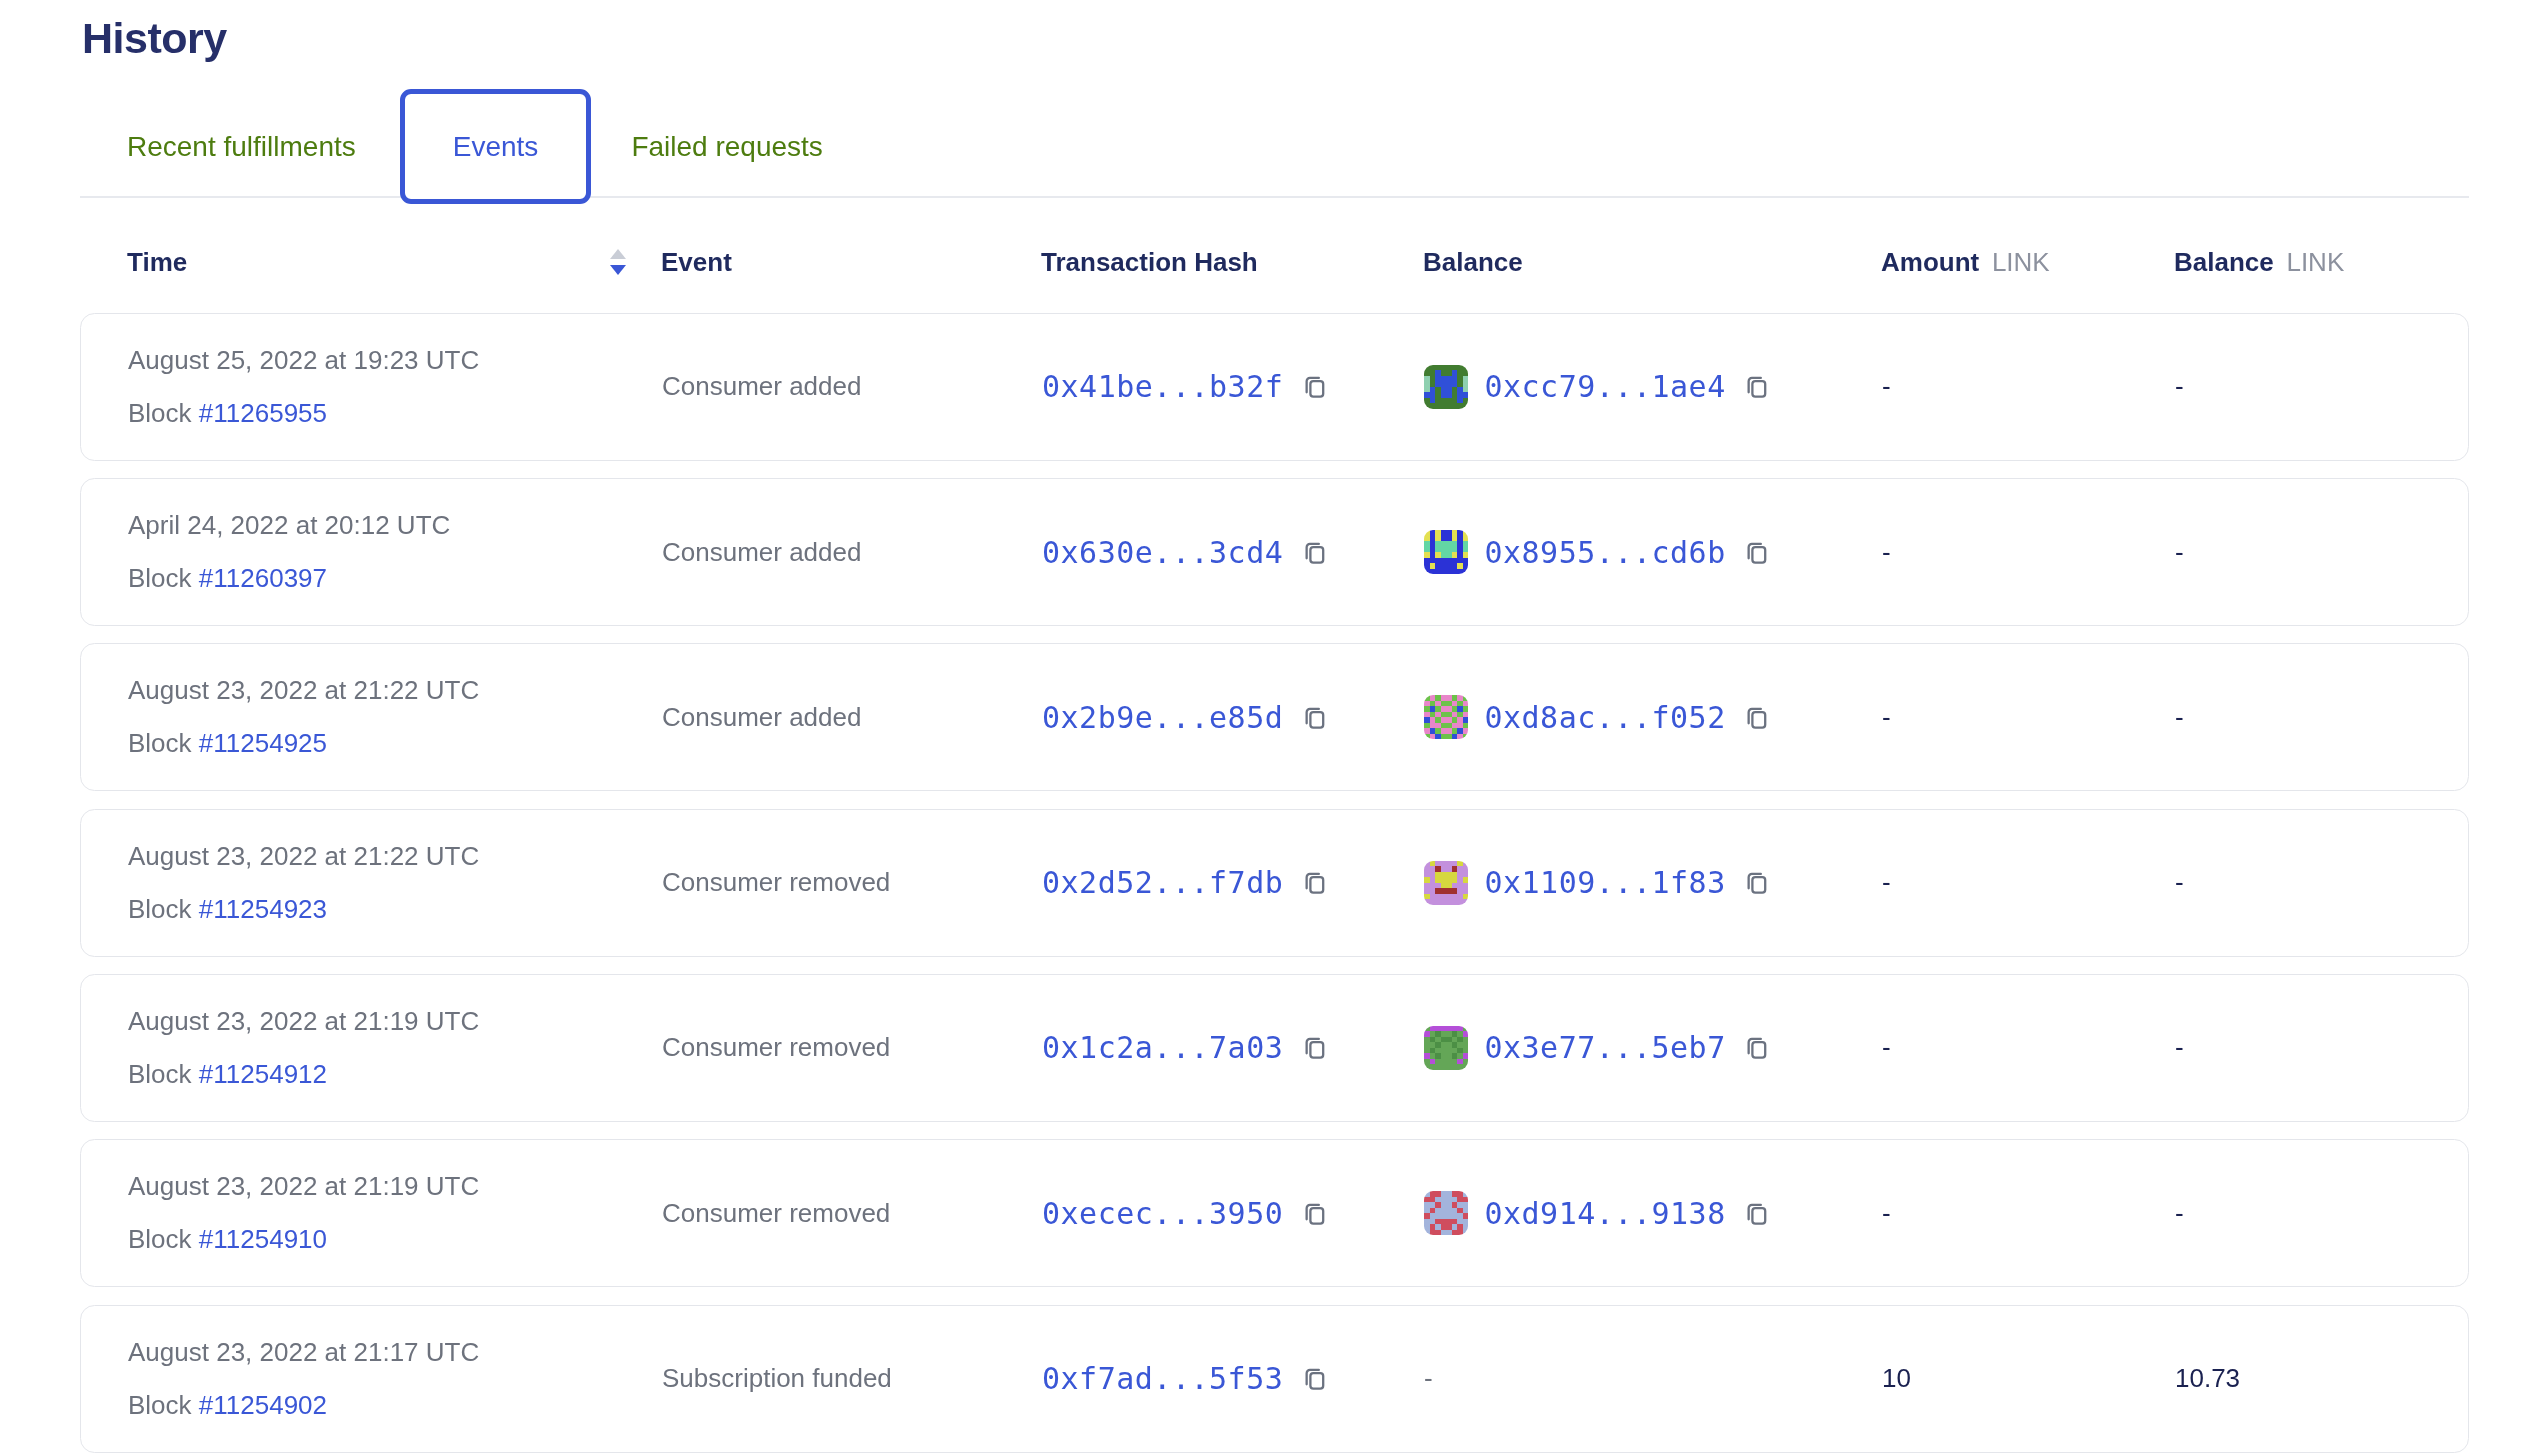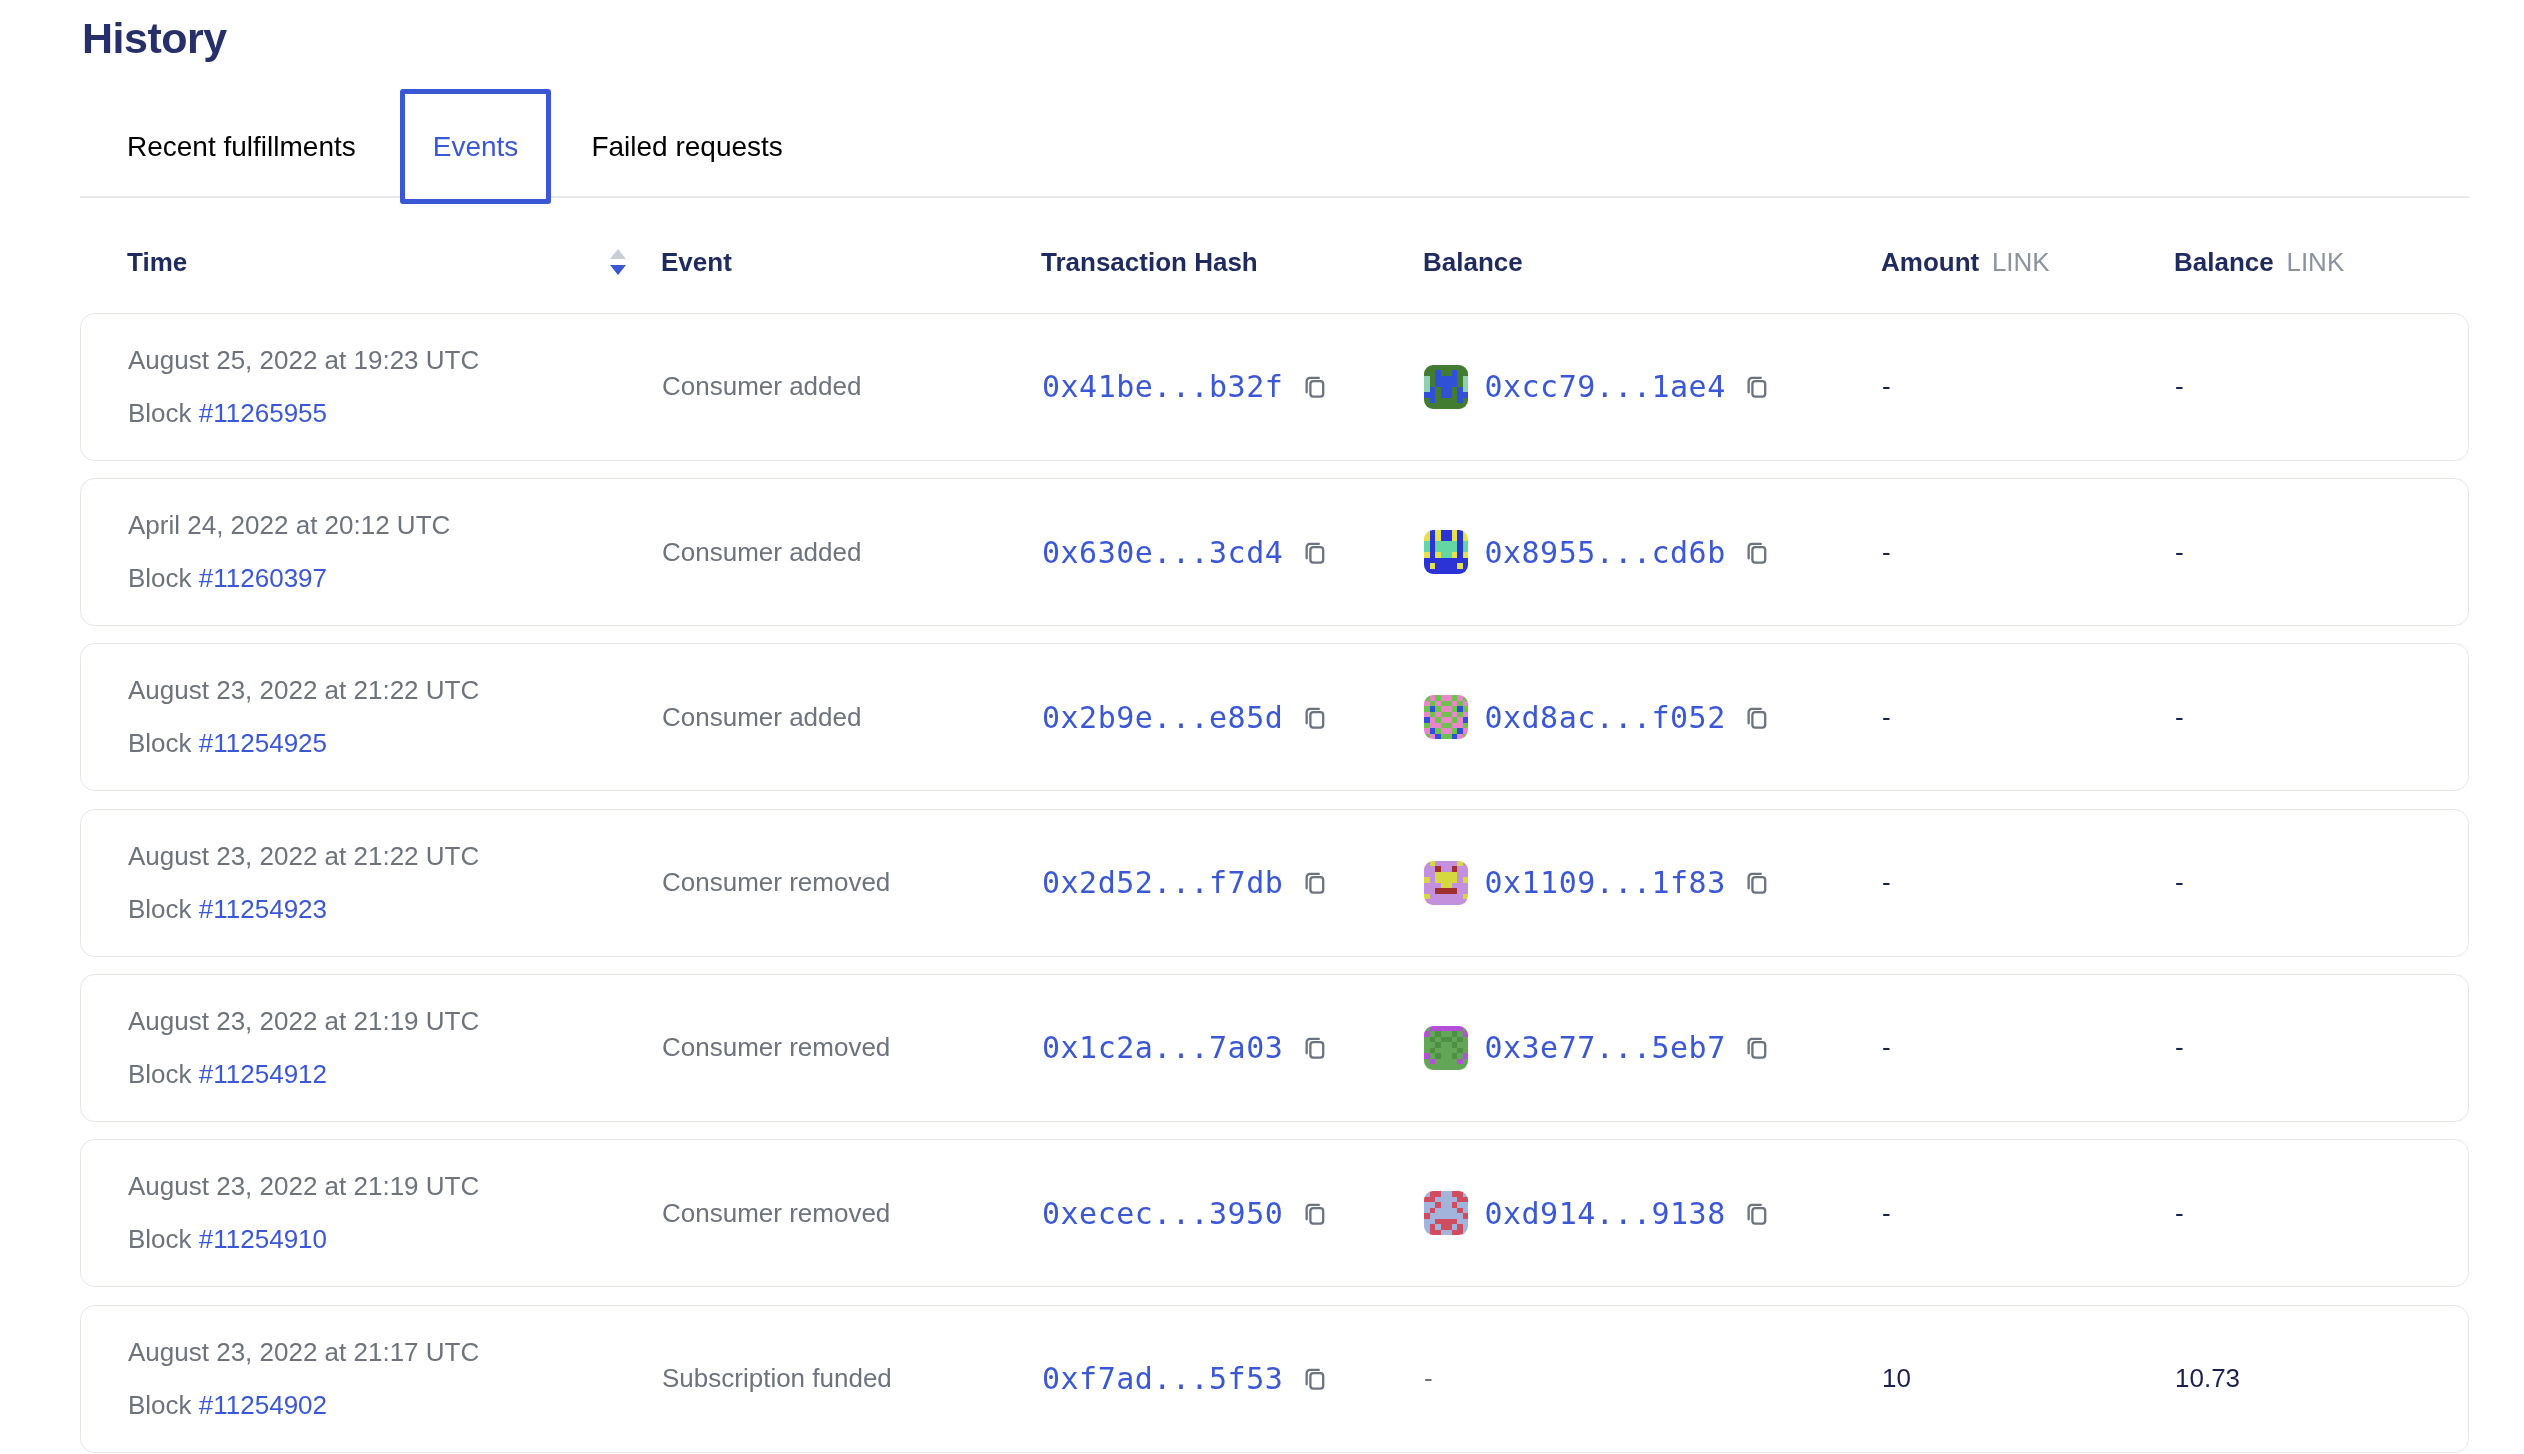--- a/index.html
+++ b/index.html
@@ -6,23 +6,23 @@
   html, body { margin: 0; padding: 0; background: #fff; }
   body { font-family: "Liberation Sans", sans-serif; color: #262f69; }
   .page { width: 2525px; height: 1454px; overflow: hidden; position: relative; background: #fff; }
 
   
   .page-title { margin: 14.5px 0 0 82px; font-size: 43px; line-height: 1.1; font-weight: 700; color: #262f69; letter-spacing: -0.5px; }
 
   
   .tabs { margin: 27px 56px 0 80px; position: relative; height: 116px; display: flex; align-items: center; }
   .tabs::after { content: ""; position: absolute; left: 0; right: 0; bottom: 7.3px; height: 1.8px; background: #e7e9ee; }
-  .tab { position: relative; z-index: 1; font-family: "Liberation Sans", sans-serif; font-size: 28px; color: #000000; background: transparent; border: none; padding: 0; margin-right: 44px; cursor: pointer; }
+  .tab { position: relative; z-index: 1; font-family: "Liberation Sans", sans-serif; font-size: 28px; color: #4d7c0f; background: transparent; border: none; padding: 0; margin-right: 44px; cursor: pointer; }
   .tab:first-child { margin-left: 47px; }
-  .tab.active { color: #3a57d6; font-weight: 500; background: #fff; border: 5.5px solid #3a57d6; border-radius: 3px; padding: 0 28px; height: 115px; margin-right: 40px; }
+  .tab.active { color: #3a57d6; font-weight: 500; background: #fff; border: 5.5px solid #3a57d6; border-radius: 11px; padding: 0 48px; height: 115px; margin-right: 40px; }
 
   
   .thead { display: grid; grid-template-columns: 534px 380px 382px 458px 293px 1fr; margin: 0 56px 0 80px; padding: 42px 47px 35px 47px; align-items: center; }
   .th { font-size: 26px; font-weight: 700; color: #1f2a5e; }
   .th .unit { color: #8c919e; font-weight: 400; margin-left: 12.7px; }
   .th-time { display: flex; align-items: center; justify-content: space-between; padding-right: 35px; }
   .sort { display: flex; flex-direction: column; align-items: center; gap: 6.4px; background: none; border: none; padding: 0; cursor: pointer; }
   .sort .up   { width: 0; height: 0; border-left: 8.2px solid transparent; border-right: 8.2px solid transparent; border-bottom: 10px solid #c9cdd6; }
   .sort .down { width: 0; height: 0; border-left: 8.2px solid transparent; border-right: 8.2px solid transparent; border-top: 10px solid #3a57d6; }
 

